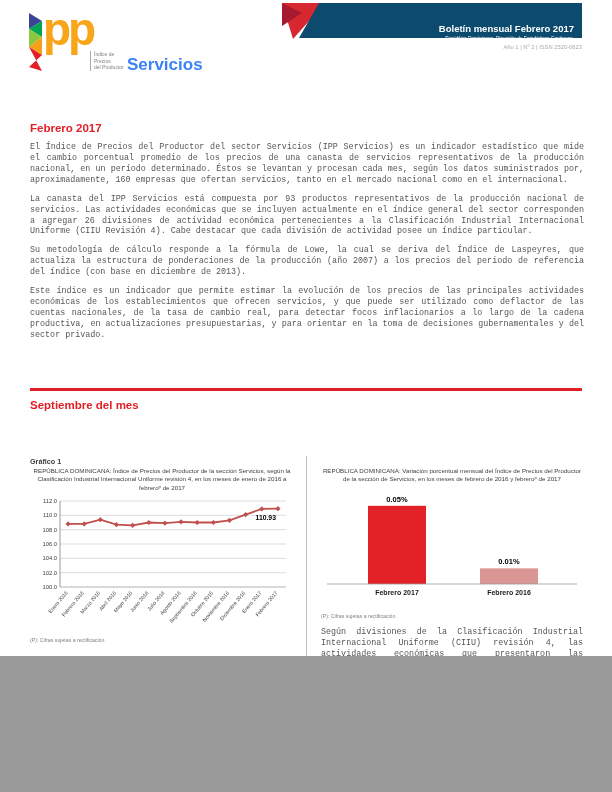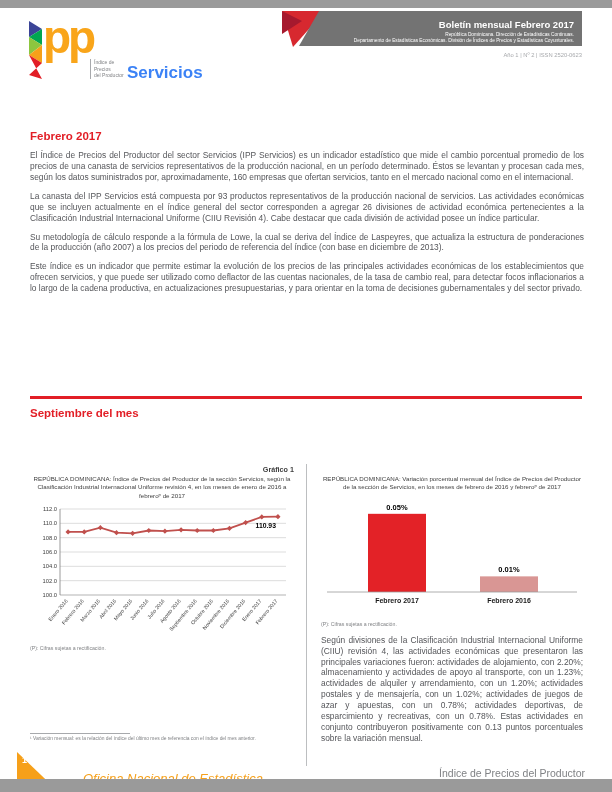--- a/index.html
+++ b/index.html
@@ -1,47 +1,47 @@
 <!DOCTYPE html>
 <html><head>
 <meta charset="utf-8">
 <style>
   * { margin:0; padding:0; box-sizing:border-box; }
   html,body { background:#9a9a9a; }
   body { font-family:"Liberation Sans", sans-serif; }
-  .page { position:relative; width:612px; height:771px; background:#ffffff; margin:8px auto; overflow:hidden; }
+  .page { position:relative; width:612px; height:656px; background:#ffffff; margin:0 auto; overflow:hidden; }
 
   
   .logo-strip { position:absolute; left:29px; top:11px; }
   .logo-pp { position:absolute; left:43px; top:2px; font-size:46px; font-weight:bold; color:#F9A51A; letter-spacing:-3px; }
   .logo-tagline { position:absolute; left:90px; top:51px; font-size:5px; line-height:1.3; color:#808285; border-left:1px solid #A7A9AC; padding-left:3px; white-space:pre-line; }
   .brand-sub { position:absolute; left:127px; top:55px; font-size:17px; font-weight:bold; color:#3b82f6; }
 
-  .banner { position:absolute; left:299px; top:3px; width:283px; height:35px; background:#737373;
+  .banner { position:absolute; left:299px; top:3px; width:283px; height:35px; background:#0c4a6e;
             clip-path:polygon(20px 0, 100% 0, 100% 100%, 0 100%);
-            padding:8px 8px 0 26px; text-align:right; color:#fff; }
+            padding:20px 8px 0 26px; text-align:right; color:#fff; }
   .banner-title { font-size:9.5px; font-weight:bold; margin-bottom:2px; }
   .banner-sub { font-size:4.8px; line-height:1.35; }
   .banner-red { position:absolute; left:280px; top:3px; }
   .issn { position:absolute; right:30px; top:44px; font-size:5.8px; color:#A7A9AC; }
 
   
   .intro { position:absolute; left:30px; top:122px; width:554px; }
   .section-heading { font-size:11.5px; font-weight:bold; color:#E21E26; margin-bottom:8px; }
-  .body-par { font-size:8.4px; line-height:1.3; color:#55565A; text-align:justify; margin-bottom:8px; }
+  .body-par { font-size:8.4px; line-height:1.3; color:#55565A; text-align:justify; margin-bottom:8px;font-family:Liberation Mono, monospace; }
 
   .red-rule { position:absolute; left:30px; top:388px; width:552px; height:2.5px; background:#E21E26; }
   .results-heading { position:absolute; left:30px; top:399px; font-size:11.5px; font-weight:bold; color:#E21E26; }
 
   .col-divider { position:absolute; left:306px; top:456px; width:1px; height:302px; background:#BCBEC0; }
 
   
   .col-left  { position:absolute; left:30px;  top:457px; width:264px; }
   .col-right { position:absolute; left:321px; top:467px; width:262px; }
-  .chart-title { font-size:7.2px; font-weight:bold; text-align:right; color:#404040; margin-bottom:1px; }
+  .chart-title { font-size:7.2px; font-weight:bold; text-align:left; color:#404040; margin-bottom:1px; }
   .chart-sub { font-size:6.2px; text-align:center; color:#404040; line-height:1.35; margin-bottom:2px; }
   .chart-note { font-size:5.2px; color:#808285; margin-top:1px; }
   .col-par { margin-top:8px; }
   svg text { font-family:"Liberation Sans", sans-serif; }
 
   
   .footnote-block { position:absolute; left:30px; top:725px; width:264px; }
   .fn-rule { width:100px; height:1px; background:#A7A9AC; margin-bottom:2px; }
   .fn-text { font-size:4.9px; color:#808285; }
 

